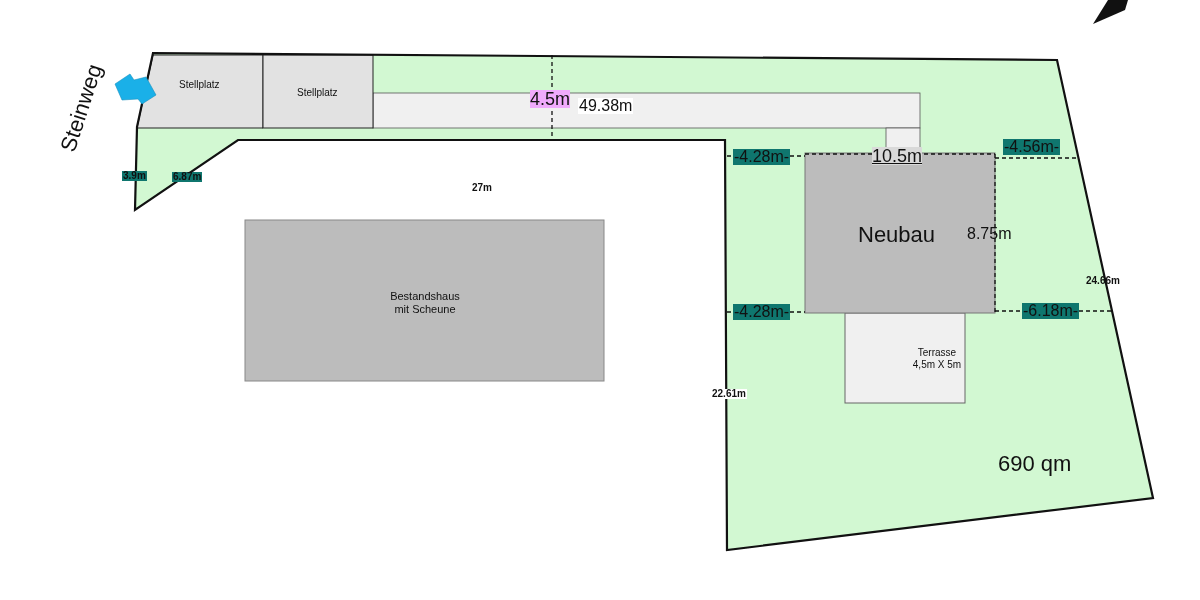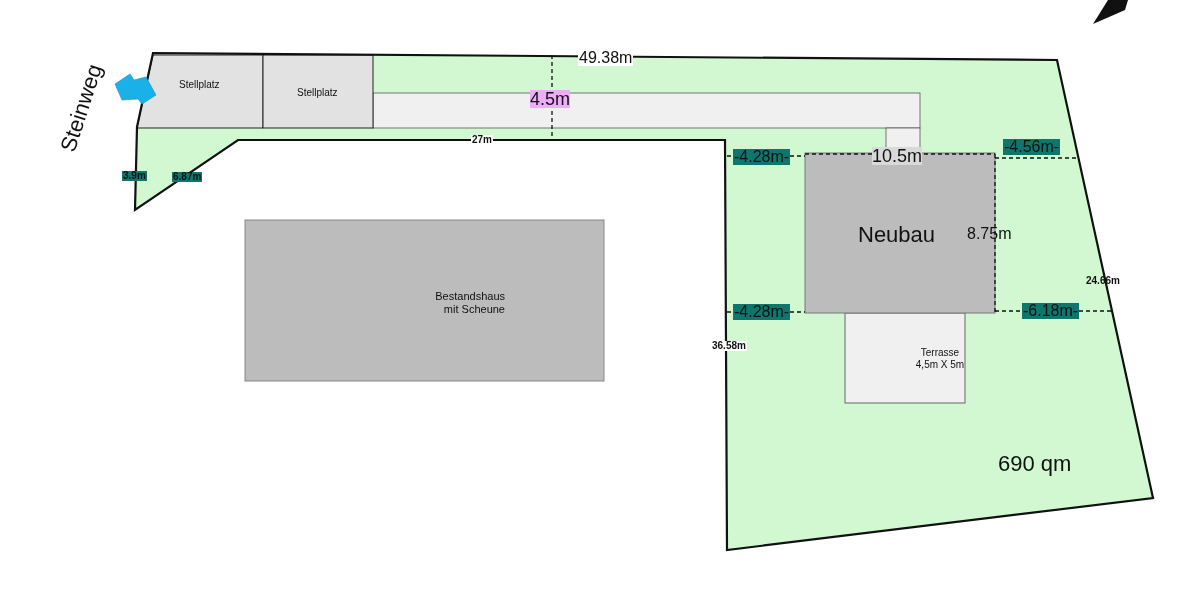--- a/index.html
+++ b/index.html
@@ -6,21 +6,21 @@
   body { width: 1200px; height: 600px; overflow: hidden; position: relative; font-family: "Liberation Sans", sans-serif; }
   svg { position: absolute; left: 0; top: 0; }
   .lbl { position: absolute; color: #111; white-space: nowrap; font-family: "Liberation Sans", sans-serif; line-height: 1; }
   .s9 { font-size: 10px; font-weight: bold; }
   .s10 { font-size: 10px; }
   .s11 { font-size: 11px; }
   .s16 { font-size: 16px; }
   .s18 { font-size: 18px; }
   .s22 { font-size: 22px; }
   .center { text-align: center; }
-  .bg-w { background: #ffffff; padding: 0 1px; }
+  .bg-w { background: #ffffff; padding: 0 1px; margin-top: 48px; }
   .bg-g { background: #0f766e; padding: 0 1px; }
 </style>
 </head>
 <body>
 
 <svg width="1200" height="600" viewBox="0 0 1200 600">
 
   <polygon points="153,53 1057,60 1153,498 727,550 725,140 238,140 135,210 137,127" fill="#d2f8d2" stroke="none"></polygon>
 
   <rect x="373" y="93" width="547" height="35" fill="#f0f0f0" stroke="#555" stroke-width="0.8"></rect>
@@ -57,35 +57,35 @@
 <div class="lbl s10" style="left:179px; top:80px;">Stellplatz</div>
 <div class="lbl s10" style="left:297px; top:88px;">Stellplatz</div>
 
 <div class="lbl s16 bg-w" style="left:578px; top:50px;">49.38m</div>
 <div class="lbl s18" style="left:530px; top:90px; background:#f0abfc;">4.5m</div>
 <div class="lbl s9 bg-w" style="left:471px; top:135px;">27m</div>
 
 <div class="lbl s9 bg-g" style="left:122px; top:171px;">3.9m</div>
 <div class="lbl s9 bg-g" style="left:172px; top:172px;">6.87m</div>
 
-<div class="lbl s11 center" style="left:345px; top:290px; width:160px; line-height:13px;text-align:right;">
+<div class="lbl s11 center" style="left:345px; top:290px; width:160px; line-height:13px;">
   <div>Bestandshaus</div>
   <div>mit Scheune</div>
 </div>
 
 <div class="lbl s22" style="left:858px; top:224px;">Neubau</div>
-<div class="lbl s18" style="left:872px; top:147px; background:#d9d9d9;">10.5m</div>
+<div class="lbl s18" style="left:872px; top:147px; background:#d9d9d9;text-decoration:underline;">10.5m</div>
 <div class="lbl s16" style="left:967px; top:226px;">8.75m</div>
 
 <div class="lbl s16 bg-g" style="left:733px; top:149px;">-4.28m-</div>
 <div class="lbl s16 bg-g" style="left:733px; top:304px;">-4.28m-</div>
 <div class="lbl s16 bg-g" style="left:1003px; top:139px;">-4.56m-</div>
 <div class="lbl s16 bg-g" style="left:1022px; top:303px;">-6.18m-</div>
 
 <div class="lbl s9" style="left:1086px; top:276px;">24.66m</div>
-<div class="lbl s9 bg-w" style="left:711px; top:341px;">36.58m</div>
+<div class="lbl s9 bg-w" style="left:711px; top:341px;">22.61m</div>
 
-<div class="lbl s10 center" style="left:880px; top:347px; width:120px; line-height:12px;">
+<div class="lbl s10 center" style="left:845px; top:347px; width:120px; line-height:12px;padding-left:32px;">
   <div>Terrasse</div>
   <div>4,5m X 5m</div>
 </div>
 
 <div class="lbl s22" style="left:998px; top:453px;">690 qm</div>
 
 </body></html>

